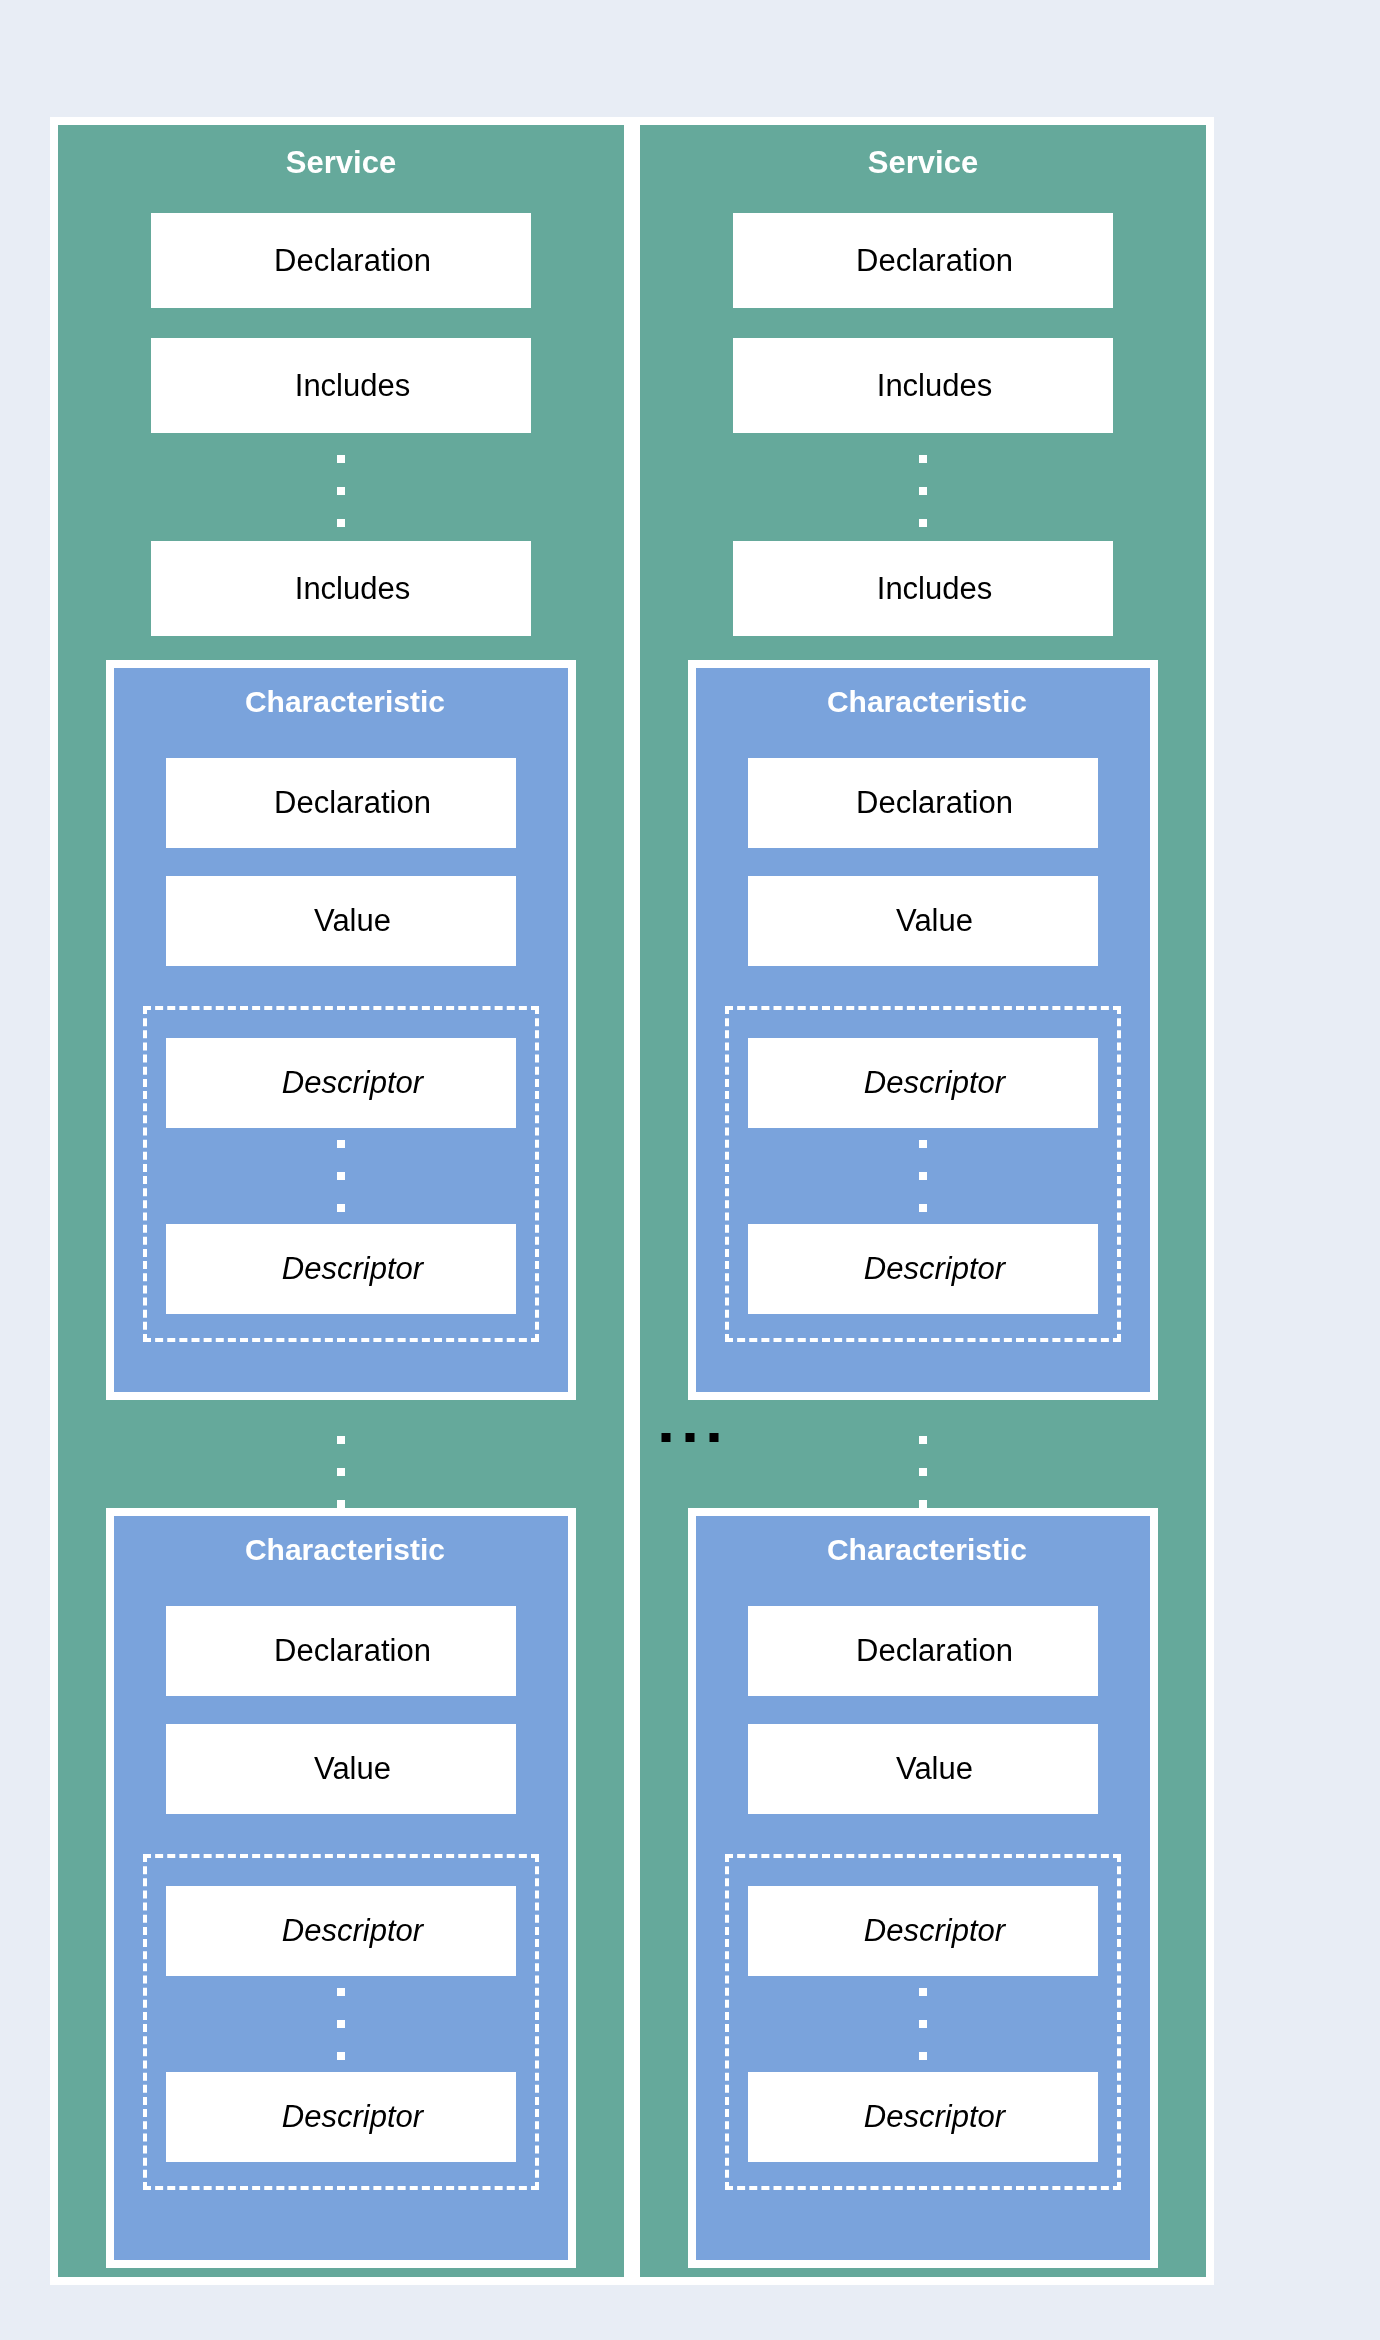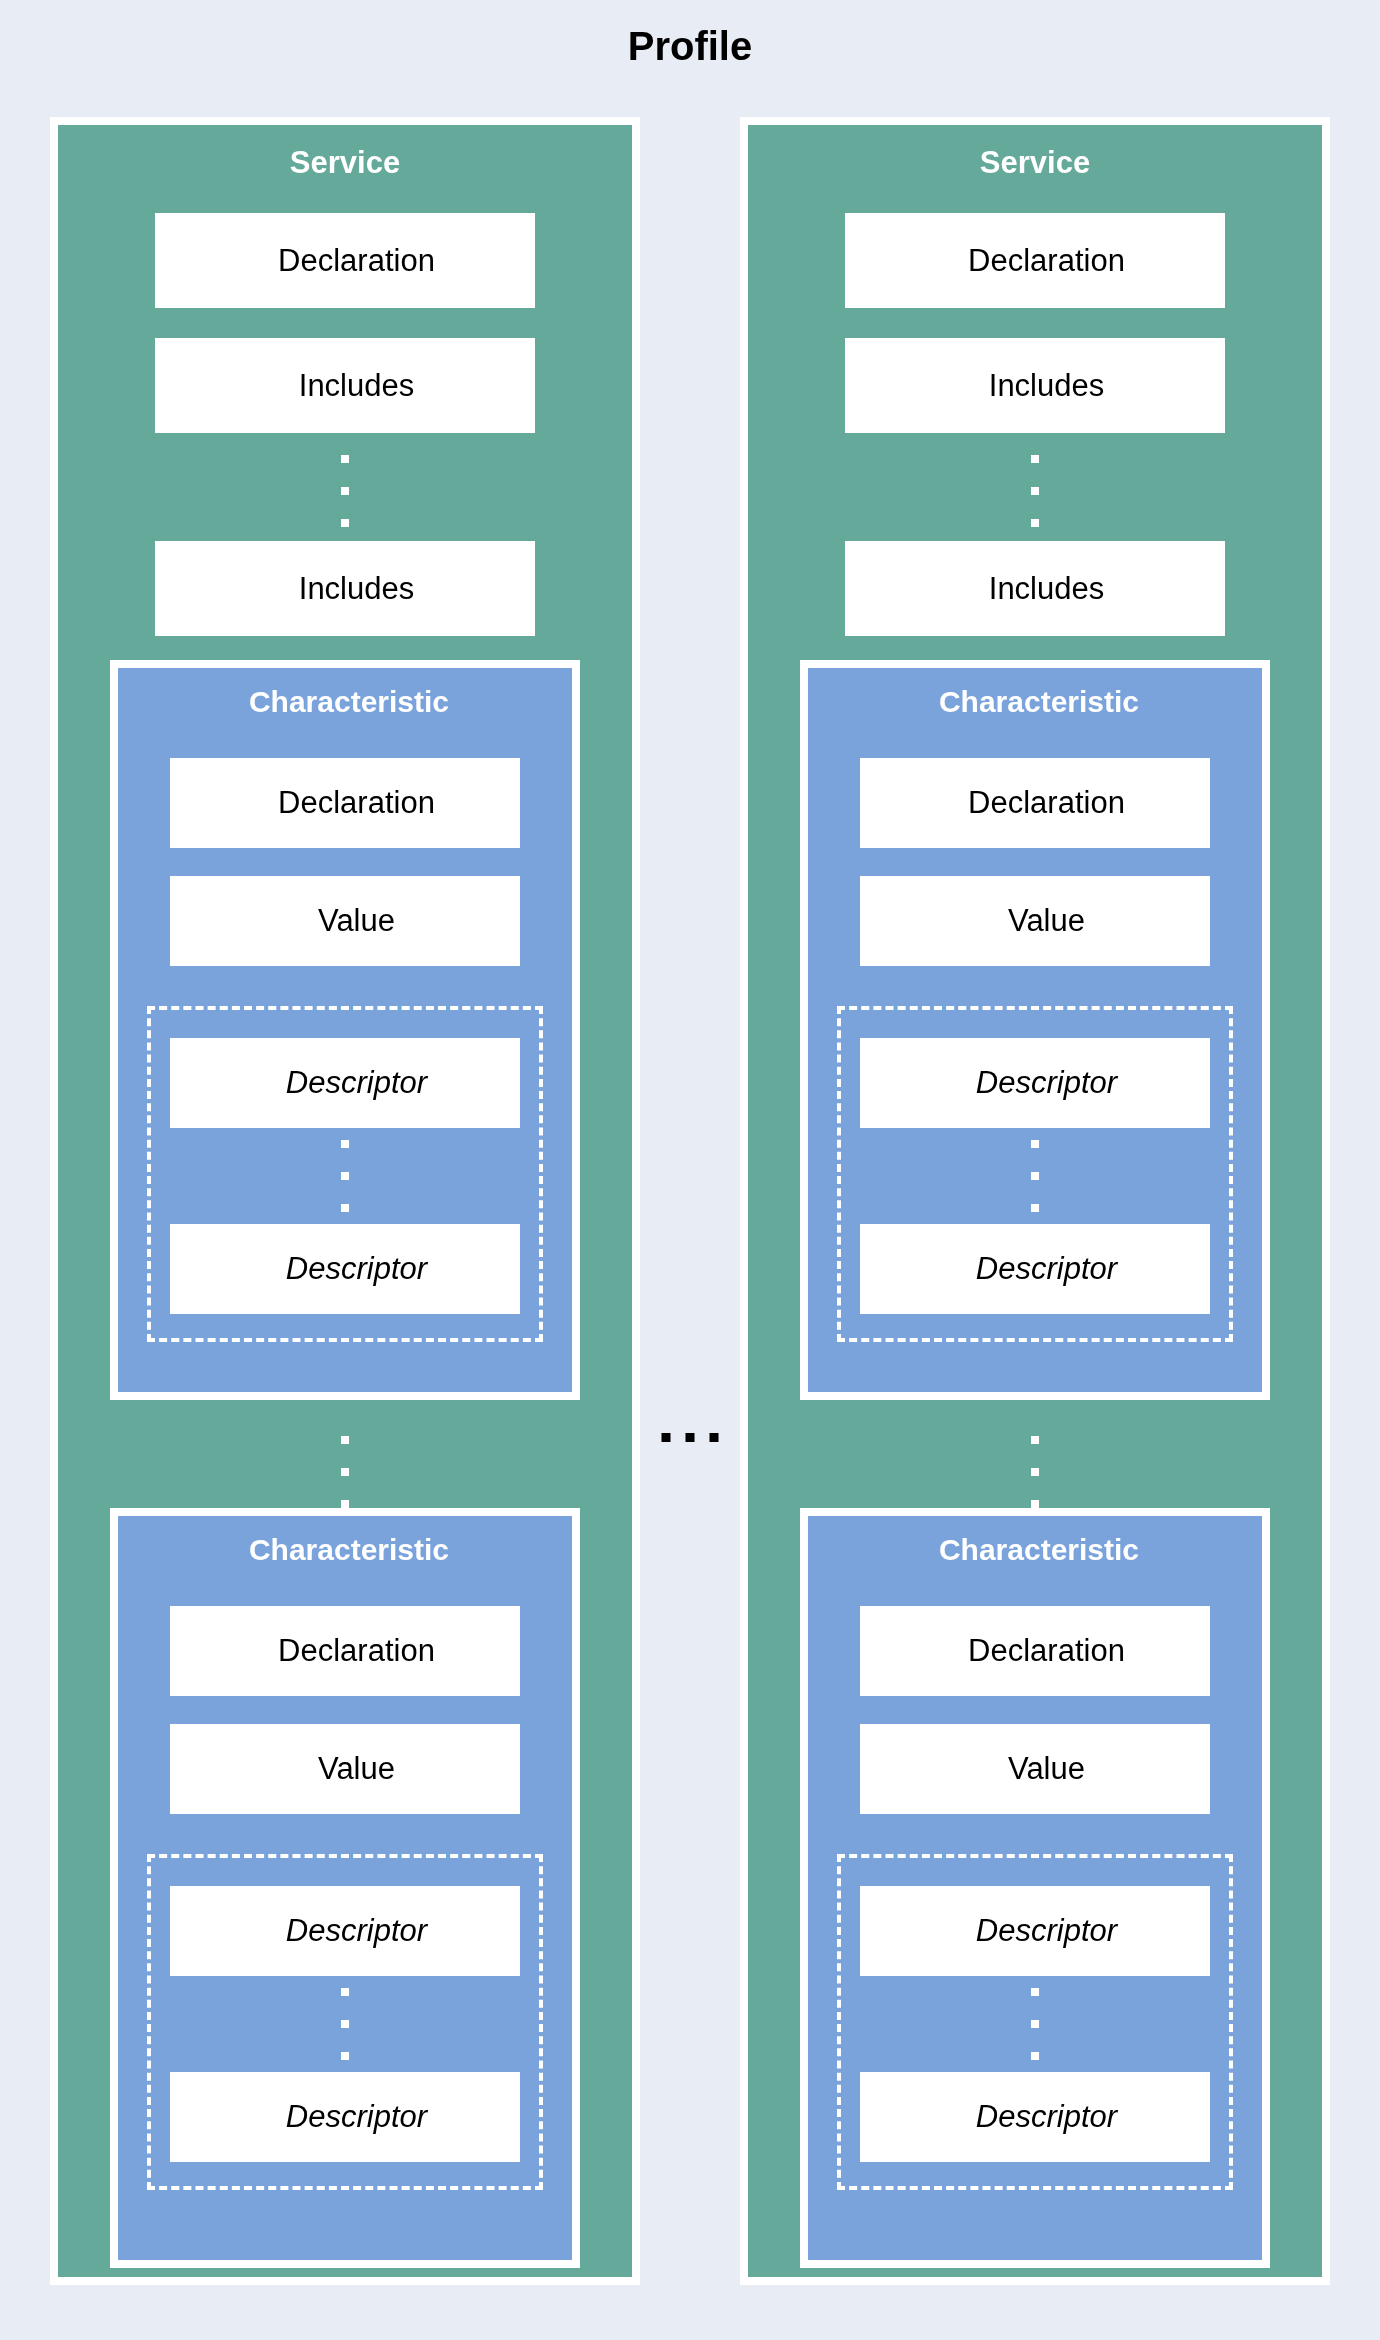--- a/index.html
+++ b/index.html
@@ -23,21 +23,21 @@
   }
   .profile-title{
     position:absolute;top:22px;left:0;
     width:100%;
     text-align:center;
     font-size:40px;font-weight:bold;color:var(--ink);
     line-height:48px;
   }
   .columns{
     position:absolute;top:117px;left:50px;
-    width:1280px;height:2168px;
+    width:1164px;height:2168px;
     display:flex;justify-content:space-between;
   }
   .service-box{
     width:590px;height:2168px;
     background:var(--green);
     border:8px solid #ffffff;
   }
   .service-title{
     margin-top:20px;
     text-align:center;
@@ -101,21 +101,20 @@
   }
   .services-ellipsis .dot{
     width:9px;height:9px;background:#000000;
   }
 </style>
 </head>
 <body>
 
 <div class="canvas">
 
-  <div class="profile-title">Profile</div>
 
   <div class="columns">
 
     <div class="service-box">
       <div class="service-title">Service</div>
       <div class="white-box svc-decl">Declaration</div>
       <div class="white-box svc-inc1">Includes</div>
       <div class="vdots vdots-svc">
         <span class="dot"></span>
         <span class="dot"></span>

